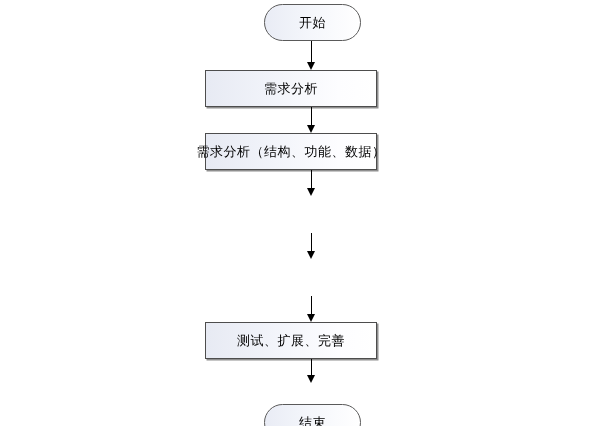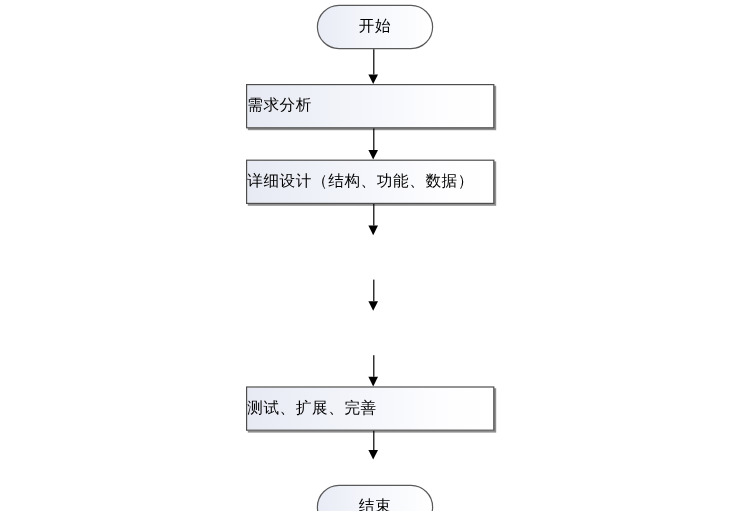--- a/index.html
+++ b/index.html
@@ -44,29 +44,29 @@
     border-radius: 19px;
     box-shadow: 1px 1px 0 0 rgba(110,110,110,0.55);
     z-index: -1;
   }
   #node-start { top: 4px; }
   #node-end   { top: 404px; }
 
   
   .node-process {
     position: absolute;
-    width: 207px;
+    width: 172px;
     height: 37px;
     left: 205px;
     border: 1px solid #4d4d4d;
     background: linear-gradient(to right, #e7eaf3 0%, #f2f4fa 40%, #fdfdff 78%, #ffffff 100%);
     box-sizing: border-box;
     display: flex;
     align-items: center;
-    justify-content: flex-start;
+    justify-content: center;
     box-shadow: 1.5px 1.5px 0 0 rgba(105,105,105,0.75);
   }
   #node-req      { top: 70px; }
   #node-overall  { top: 133px; }
   #node-detail   { top: 196px; }
   #node-module   { top: 259px; }
   #node-test     { top: 322px; }
 
   .node-label {
     font-size: 13px;
@@ -138,21 +138,21 @@
   <div id="node-req" class="node-process">
     <span class="node-label">需求分析</span>
   </div>
 
   <div id="conn-2" class="connector">
     <span class="stem"></span>
     <span class="head"></span>
   </div>
 
   <div id="node-overall" class="node-process">
-    <span class="node-label">详细设计（结构、功能、数据）</span>
+    <span class="node-label">需求分析（结构、功能、数据）</span>
   </div>
 
   <div id="conn-3" class="connector">
     <span class="stem"></span>
     <span class="head"></span>
   </div>
 
 
   <div id="conn-4" class="connector">
     <span class="stem"></span>

